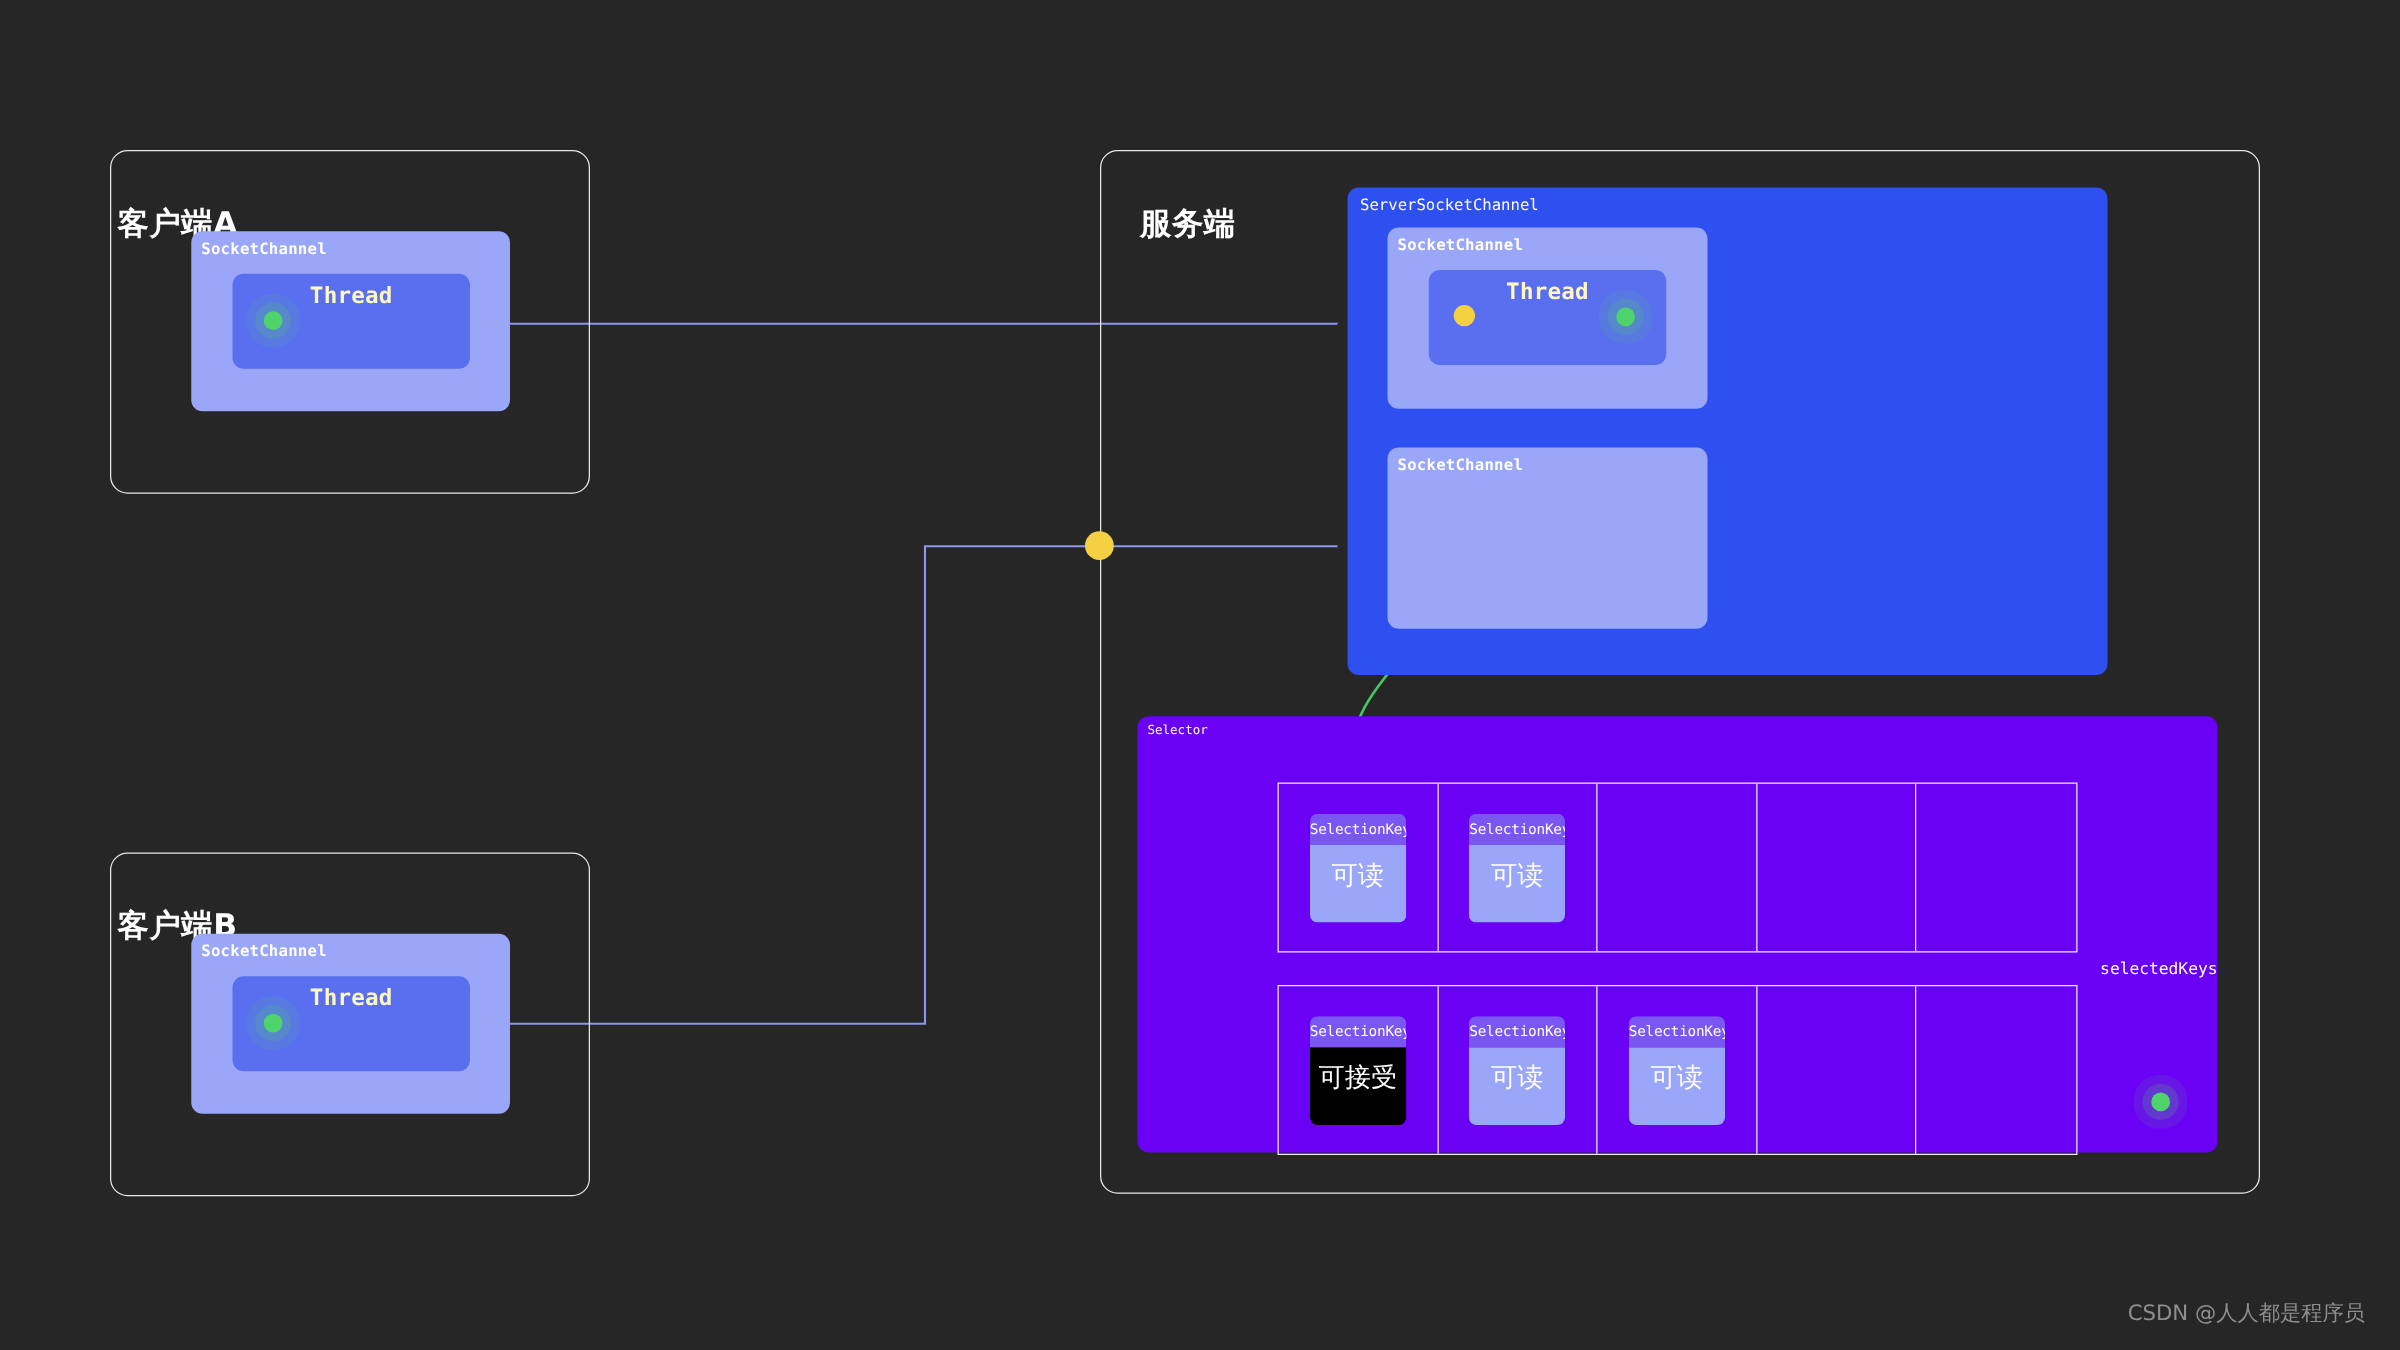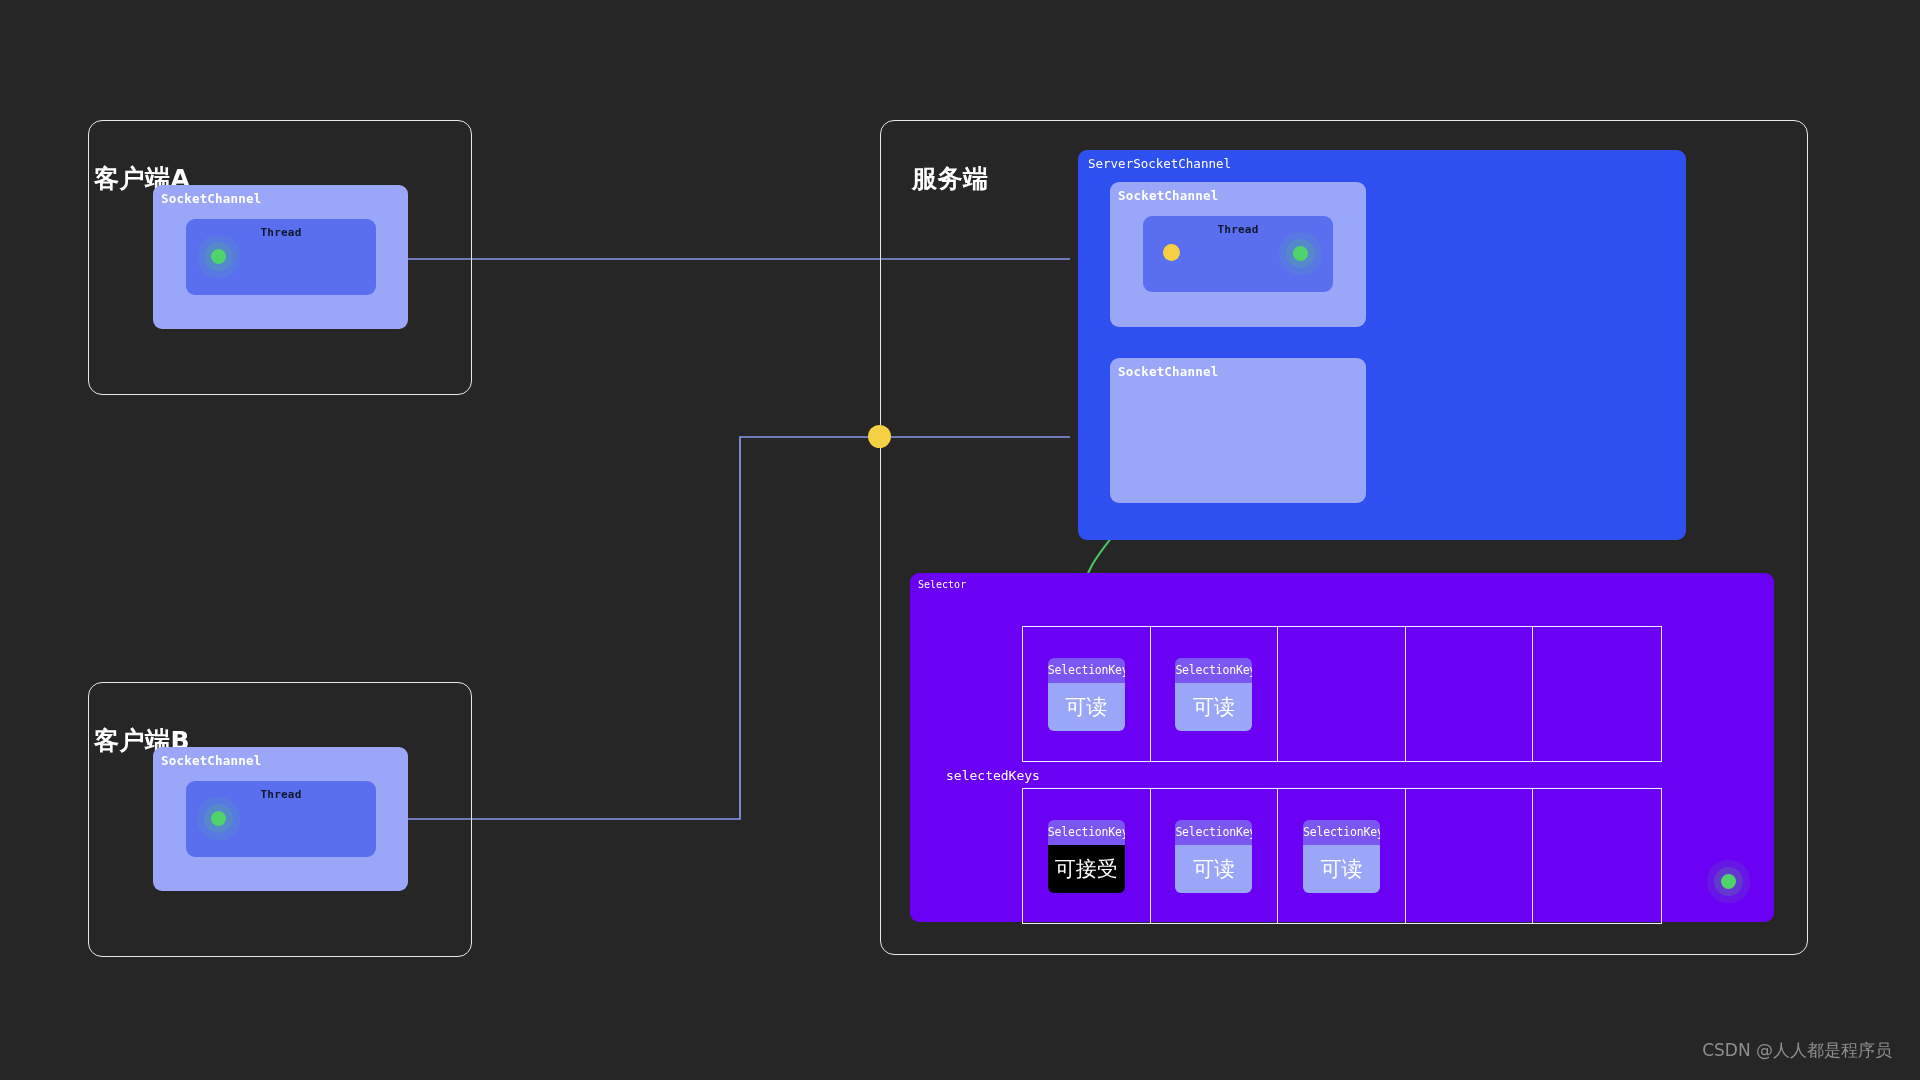--- a/index.html
+++ b/index.html
@@ -47,22 +47,22 @@
   }
   .thread {
     position: absolute;
     background: #5a6ef0;
     border-radius: 9px;
   }
   .thread-label {
     position: absolute;
     top: 7px; left: 0; right: 0;
     text-align: center;
-    color: #0f172a;
-    font-size: 11px;
+    color: #fef9c3;
+    font-size: 18px;
     letter-spacing: .2px;
   }
 
   
   .dot-green {
     position: absolute;
     width: 15px; height: 15px;
     border-radius: 50%;
     background: #4ed46a;
     box-shadow: 0 0 0 7px rgba(78,212,106,.18), 0 0 0 14px rgba(78,212,106,.10);
@@ -130,31 +130,30 @@
     text-align: center;
     padding: 5px 0 6px;
     letter-spacing: -.2px;
   }
   .selkey-body {
     background: #9aa6f7;
     color: #ffffff;
     font-size: 21px;
     font-weight: 500;
     text-align: center;
-    padding: 10px 0 10px;
+    padding: 10px 0 24px;
   }
   .selkey-body.accept { background: #000000; }
   .row-caption {
     position: absolute;
-    text-align: left;
+    text-align: right;
     color: #ffffff;
     font-size: 13px;
     width: 100%;
     left: 0;
-    padding-left: 36px;
   }
 
   
   #wires { position: absolute; left: 0; top: 0; width: 1920px; height: 1080px; pointer-events: none; }
 
   
   .watermark {
     position: absolute;
     right: 28px; bottom: 18px;
     color: #8e8e8e;

